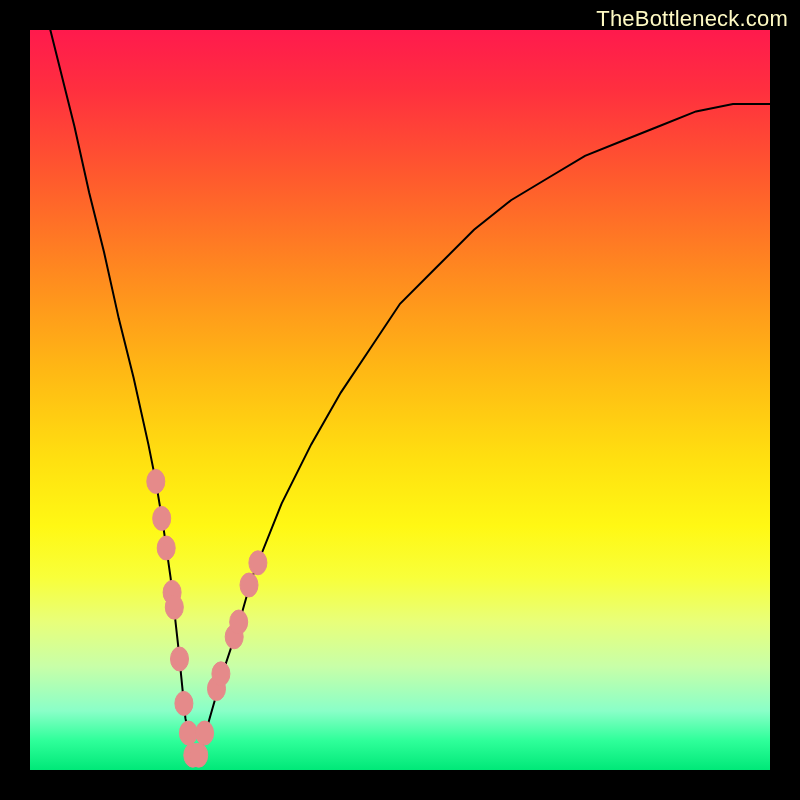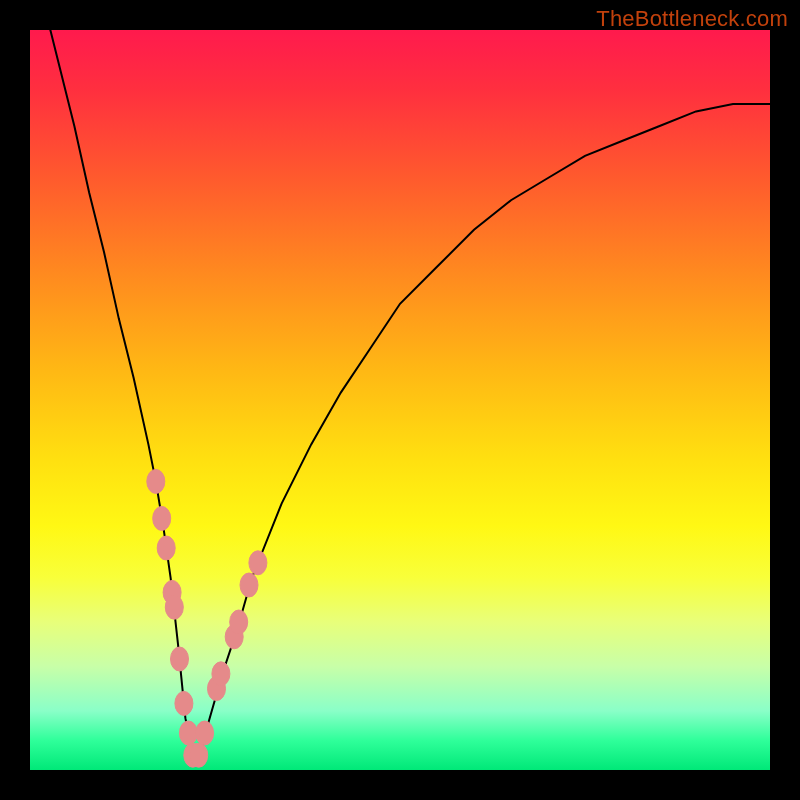--- a/index.html
+++ b/index.html
@@ -38,21 +38,21 @@
       #c8ffa8 86%,
       #8affc8 92%,
       #2fff9a 96%,
       #00e878 100%
     );
   }
   .watermark {
     position: absolute;
     top: 6px;
     right: 12px;
-    color: #c2410c;
+    color: #fef9c3;
     font-size: 22px;
     letter-spacing: 0.2px;
     pointer-events: none;
   }
   svg.curve {
     position: absolute;
     left: 0;
     top: 0;
     width: 740px;
     height: 740px;

